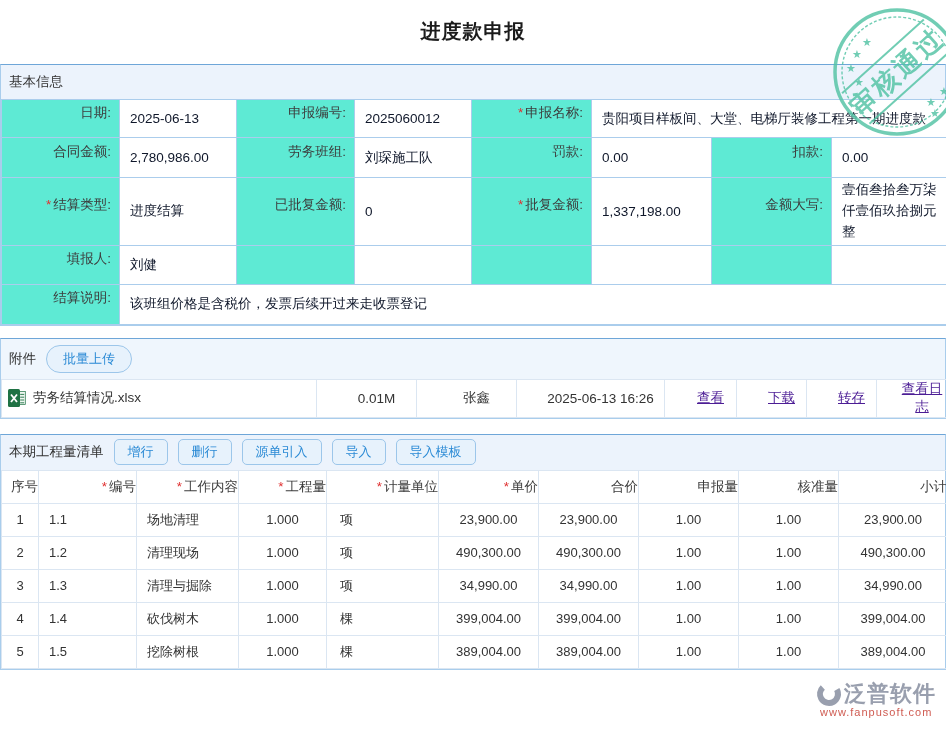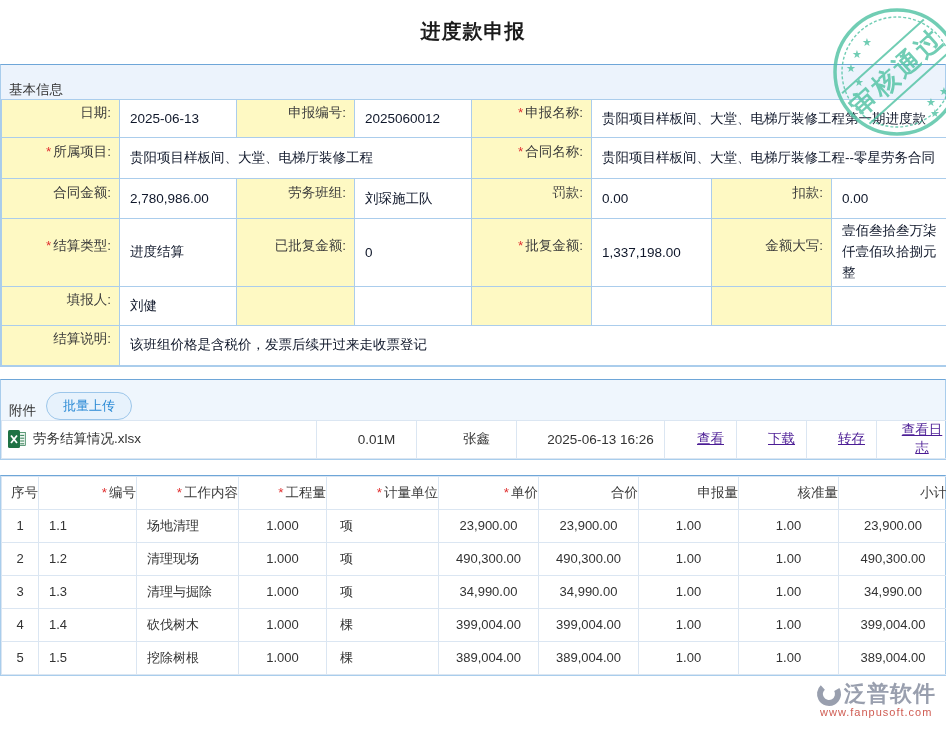--- a/index.html
+++ b/index.html
@@ -9,30 +9,30 @@
     background: #fff; color: #333; position: relative; overflow: hidden;
     font-size: 13.5px;
   }
   .page-title {
     text-align: center; font-size: 20px; font-weight: bold; color: #1b1b1b;
     padding: 18px 0 19px 0; letter-spacing: 1px;
   }
   
   .section { border: 1px solid #a9cdec; border-top: 1px solid #6ea6d8; }
   .sec-bar {
-    background: #ecf3fc; height: 34px; display: flex; align-items: flex-end;
+    background: #ecf3fc; height: 34px; display: flex; align-items: center;
     padding: 0 8px; font-size: 13.5px; color: #333; gap: 10px;
   }
   .sec-bar.light { background: #eff6fd; height: 40px; }
   .gap12 { height: 12px; } .gap15 { height: 15px; }
   
   table { border-collapse: collapse; table-layout: fixed; width: 946px; }
   .form-table td { border: 1px solid #abcdec; font-size: 13.5px; overflow: hidden; }
   .form-table .lbl {
-    background: #fef9c3; text-align: right; padding: 2px 8px 14px 2px; color: #3c3c3c;
+    background: #5eead4; text-align: right; padding: 2px 8px 14px 2px; color: #3c3c3c;
   }
   .form-table .val { background: #fff; padding: 2px 6px 2px 10px; color: #0f172a; }
   .star { color: #e03030; margin-right: 2px; }
   .wrap2 { line-height: 1.55; margin-left: 40px; }
   
   .btn {
     display: inline-flex; align-items: center; justify-content: center;
     background: #e7f2fc; border: 1px solid #9cc6ea; border-radius: 5px;
     color: #2a8ad5; font-size: 13px; padding: 4px 13px; cursor: pointer;
     line-height: 1.2; white-space: nowrap;
@@ -106,26 +106,20 @@
     </colgroup>
     <tbody>
         <tr style="height:38px">
       <td class="lbl"><span>日期:</span></td>
       <td class="val">2025-06-13</td>
       <td class="lbl"><span>申报编号:</span></td>
       <td class="val">2025060012</td>
       <td class="lbl"><span class="star">*</span><span>申报名称:</span></td>
       <td class="val" colspan="3">贵阳项目样板间、大堂、电梯厅装修工程第一期进度款</td>
     </tr>
-    <tr style="height:41px">
-      <td class="lbl"><span class="star">*</span><span>所属项目:</span></td>
-      <td class="val" colspan="3">贵阳项目样板间、大堂、电梯厅装修工程</td>
-      <td class="lbl"><span class="star">*</span><span>合同名称:</span></td>
-      <td class="val" colspan="3">贵阳项目样板间、大堂、电梯厅装修工程--零星劳务合同</td>
-    </tr>
     <tr style="height:40px">
       <td class="lbl"><span>合同金额:</span></td>
       <td class="val">2,780,986.00</td>
       <td class="lbl"><span>劳务班组:</span></td>
       <td class="val">刘琛施工队</td>
       <td class="lbl"><span>罚款:</span></td>
       <td class="val">0.00</td>
       <td class="lbl"><span>扣款:</span></td>
       <td class="val">0.00</td>
     </tr>
@@ -200,20 +194,28 @@
       <td class="ctr"><a class="lnk">转存</a></td>
       <td class="ctr"><a class="lnk">查看日志</a></td>
     </tr>
   </tbody>
     </table>
 </div>
 
 <div class="gap15"></div>
 
 <div class="section">
+  <div class="sec-bar" style="height:35px">
+    <span>本期工程量清单</span>
+    <button class="btn">增行</button>
+    <button class="btn">删行</button>
+    <button class="btn">源单引入</button>
+    <button class="btn">导入</button>
+    <button class="btn">导入模板</button>
+  </div>
   <table class="wl-table">
     <colgroup>
       <col style="width:37px">
         <col style="width:98px">
         <col style="width:102px">
         <col style="width:88px">
         <col style="width:112px">
       <col style="width:100px">
         <col style="width:100px">
         <col style="width:100px">

